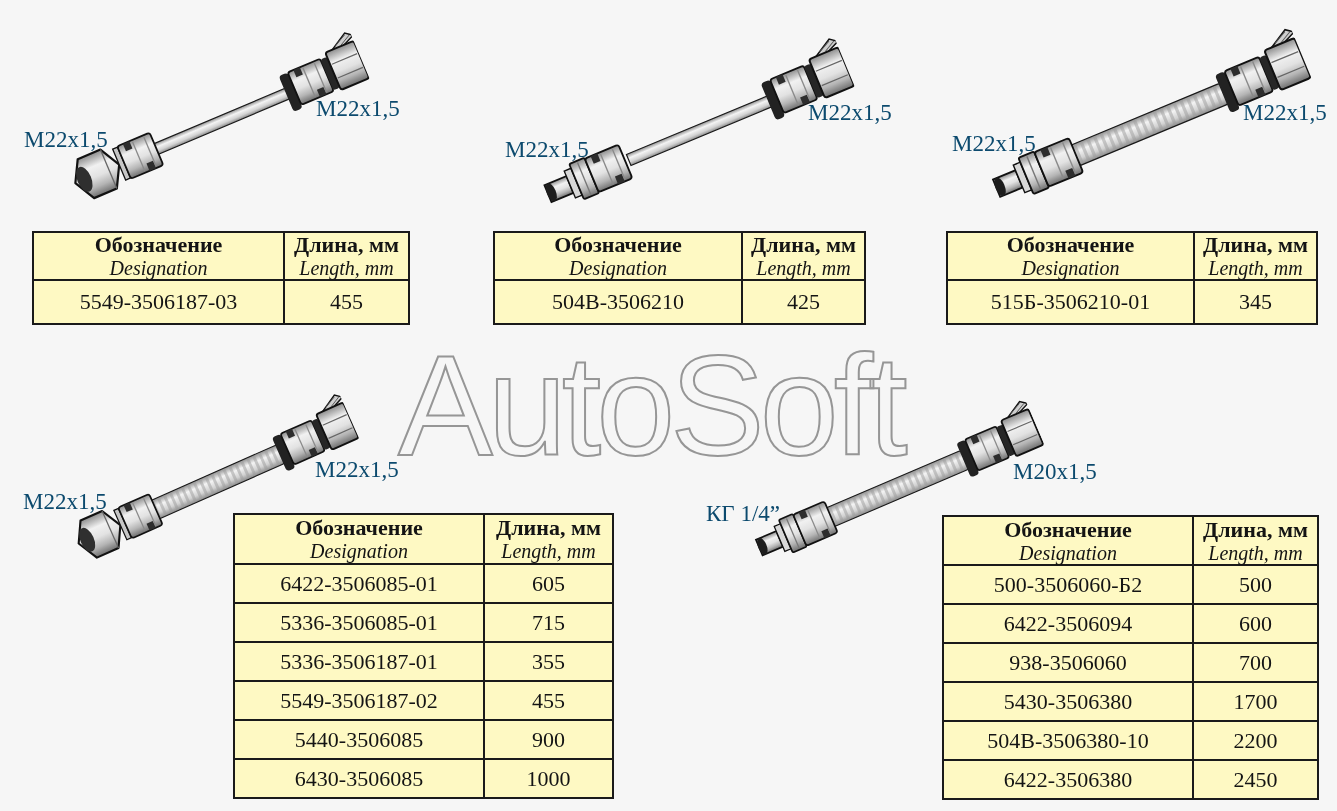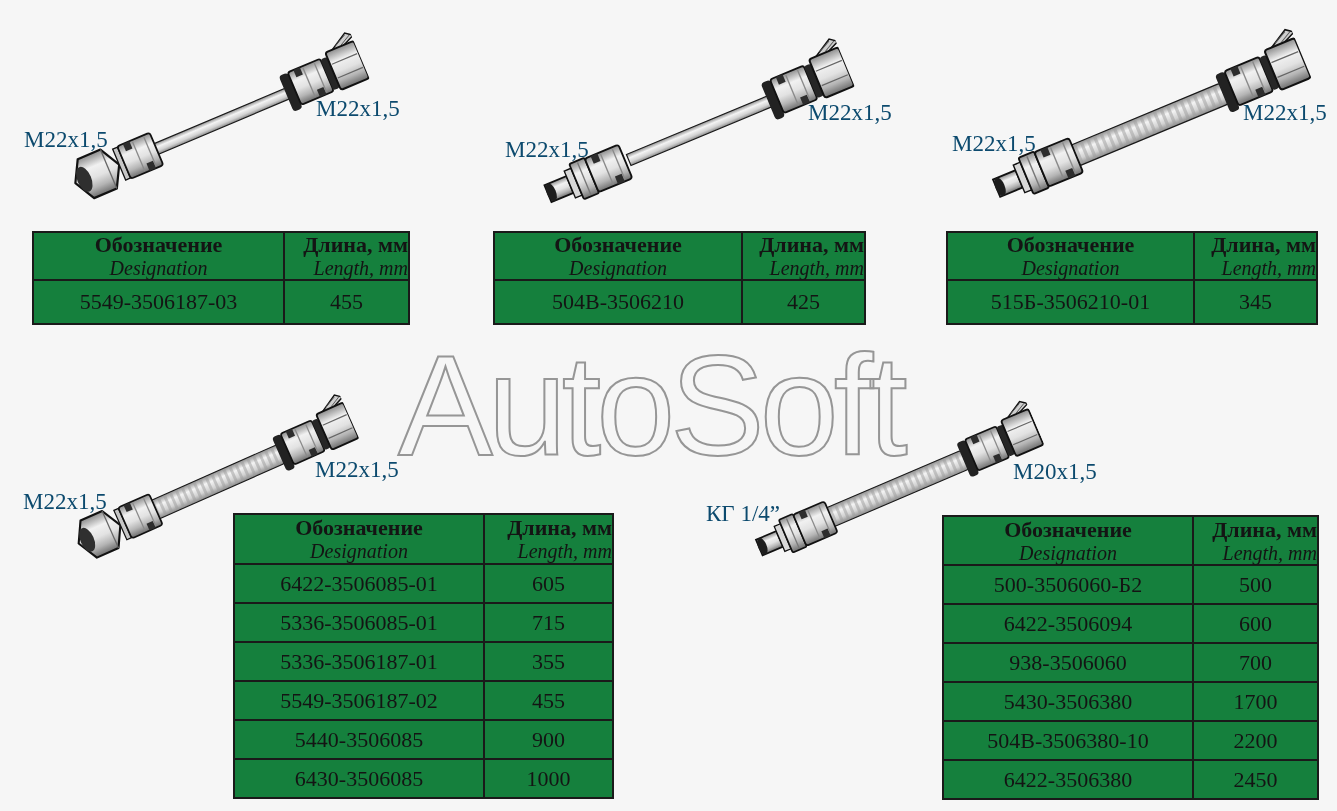--- a/index.html
+++ b/index.html
@@ -37,35 +37,35 @@
     font-size: 23px;
     color: #0c4a6e;
     white-space: nowrap;
   }
 
   
   table.spec {
     position: absolute;
     z-index: 3;
     border-collapse: collapse;
-    background: #15803d;
+    background: #fef9c3;
     table-layout: fixed;
     border: 2px solid #1a1a1a;
   }
   table.spec th, table.spec td {
     border: 2px solid #1a1a1a;
     padding: 0;
     color: #141414;
     vertical-align: middle;
   }
   table.spec th { font-weight: normal; }
   .hdr-ru { font-weight: bold; font-size: 22px; line-height: 24px; }
   .hdr-en { font-style: italic; font-size: 20px; line-height: 22px; }
   th.col-designation { text-align: center; }
-  th.col-length { text-align: right; padding-left: 9px; }
+  th.col-length { text-align: center; padding-left: 9px; }
   td.cell { text-align: center; font-size: 22px; }
 </style>
 </head>
 <body>
 
 <div id="page">
 
   <svg width="0" height="0" style="position:absolute" aria-hidden="true">
     <defs>
       <linearGradient id="gMetal" x1="0" y1="0" x2="0" y2="1">

